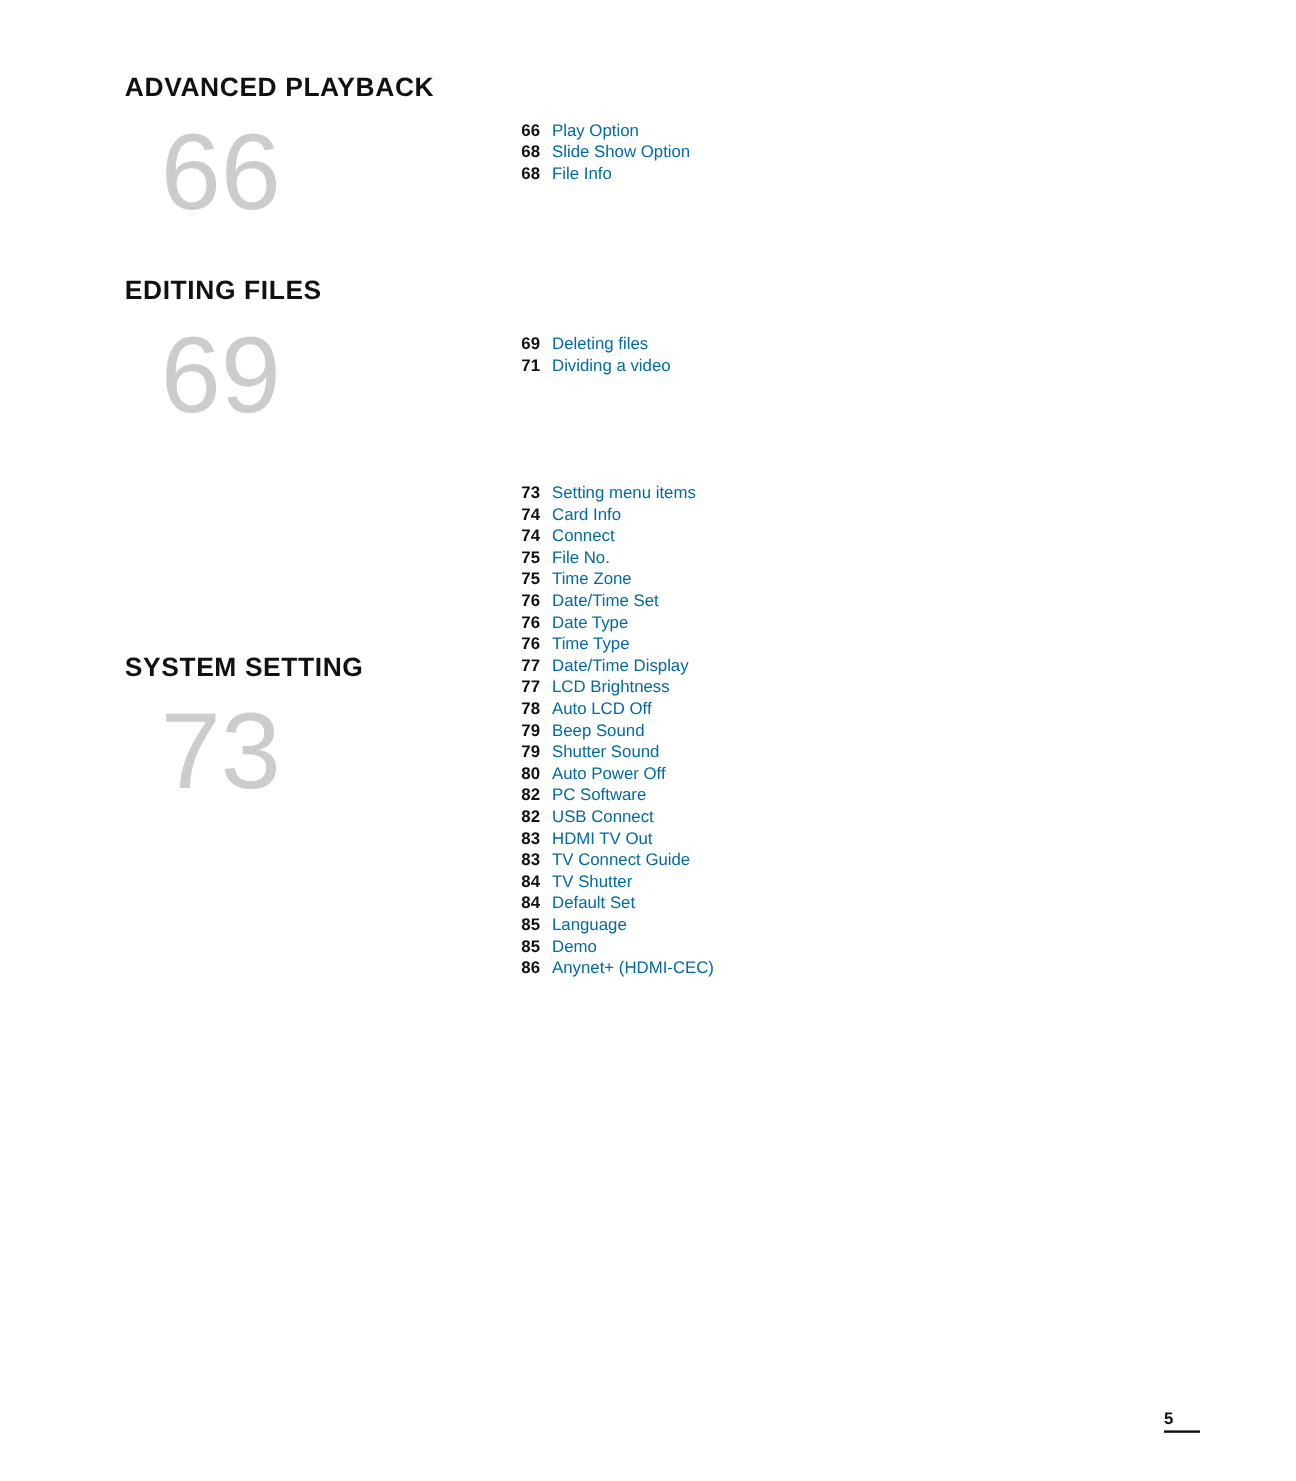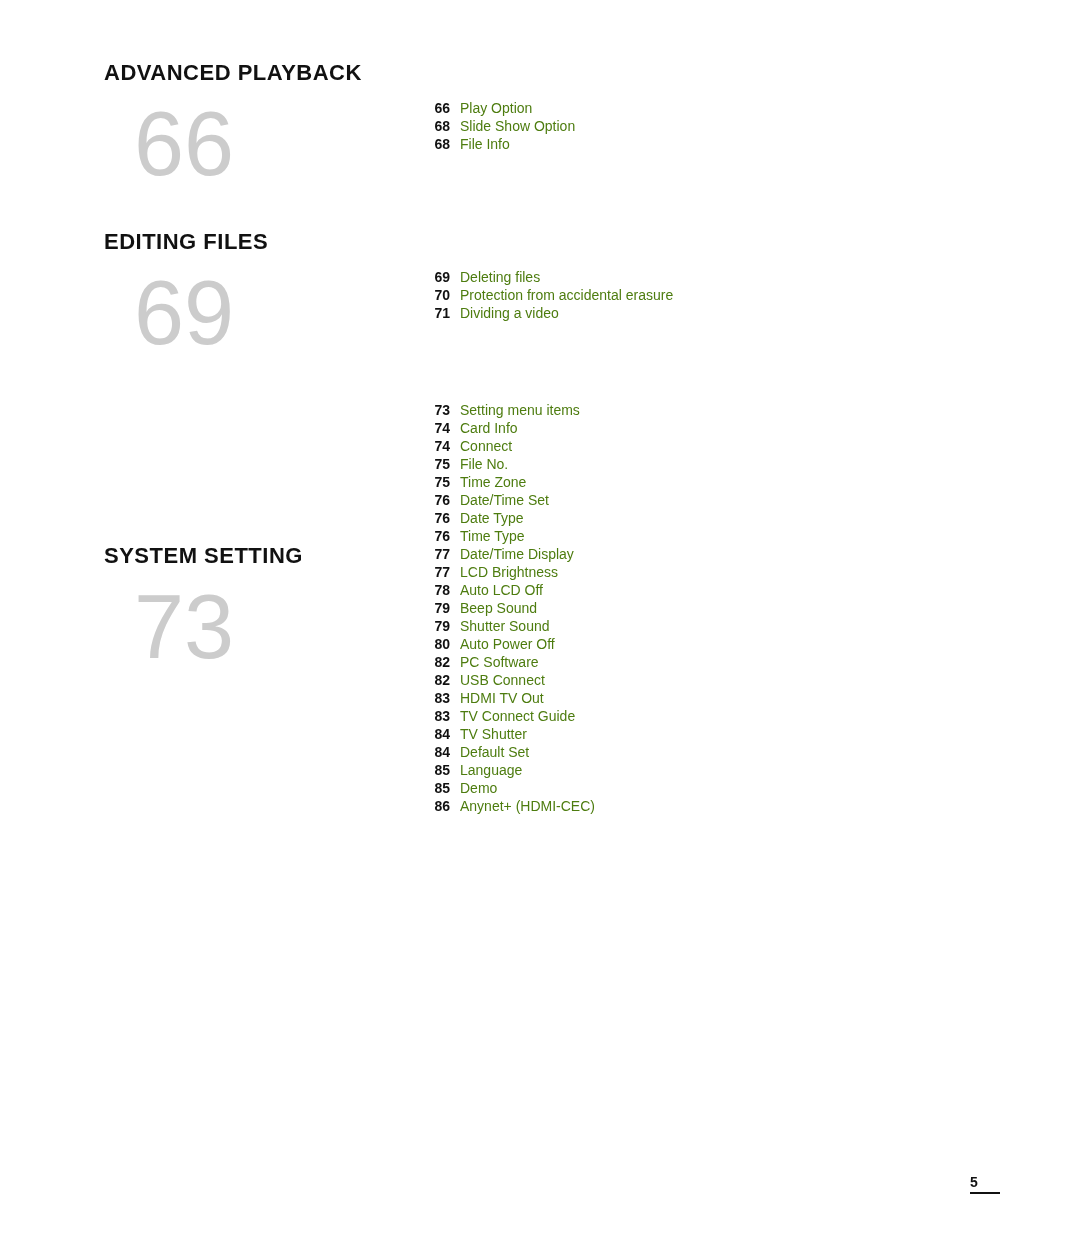--- a/index.html
+++ b/index.html
@@ -75,21 +75,21 @@
       font-weight: 700;
       color: #111111;
       width: 36px;
       flex-shrink: 0;
       text-align: right;
       padding-right: 10px;
     }
 
     .toc-label {
       font-size: 14px;
-      color: #4d7c0f;
+      color: #0369a1;
       font-weight: 400;
     }
 
     .page-number {
       position: absolute;
       bottom: 40px;
       right: 80px;
       font-size: 14px;
       font-weight: 700;
       color: #111111;
@@ -133,24 +133,20 @@
         <div class="section-left">
           <div class="section-title">EDITING FILES</div>
           <div class="section-number-large">69</div>
         </div>
         <div class="section-right">
           <div class="toc-entry">
             <span class="toc-number">69</span>
             <span class="toc-label">Deleting files</span>
           </div>
           <div class="toc-entry">
-            <span class="toc-number">70</span>
-            <span class="toc-label">Protection from accidental erasure</span>
-          </div>
-          <div class="toc-entry">
             <span class="toc-number">71</span>
             <span class="toc-label">Dividing a video</span>
           </div>
         </div>
       </div>
       <div class="section">
         <div class="section-left">
           <div class="section-title">SYSTEM SETTING</div>
           <div class="section-number-large">73</div>
         </div>

